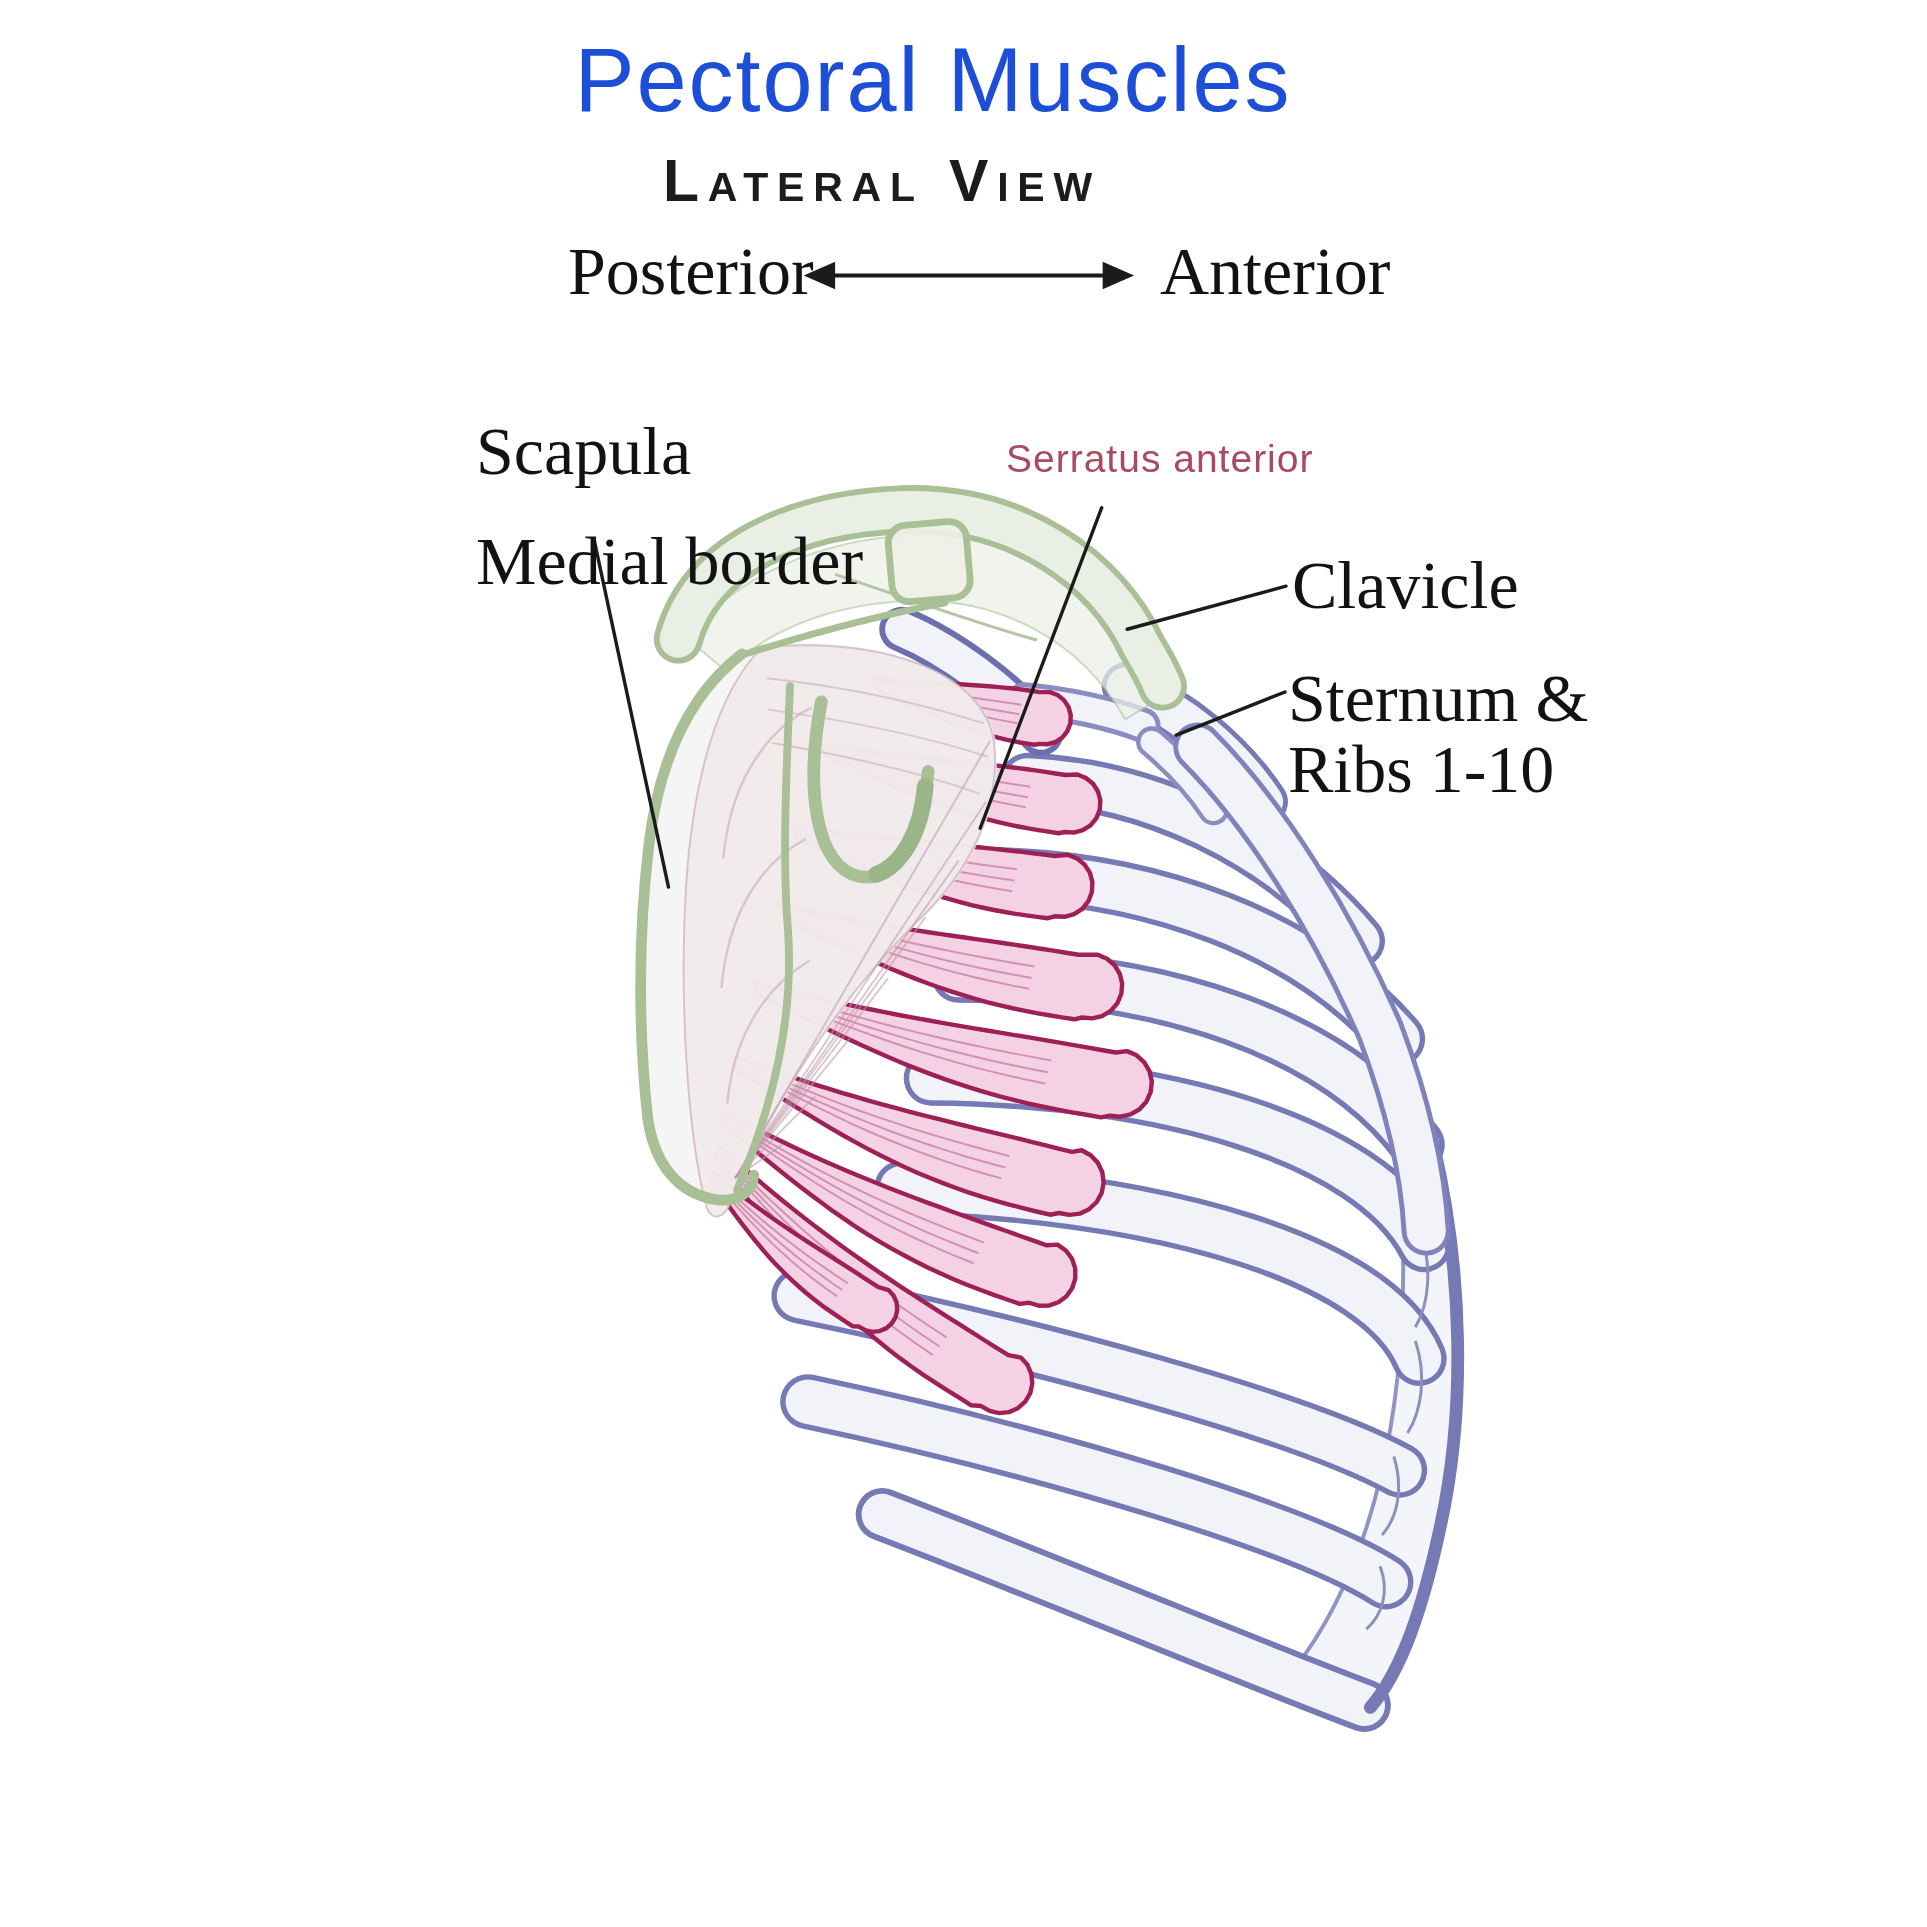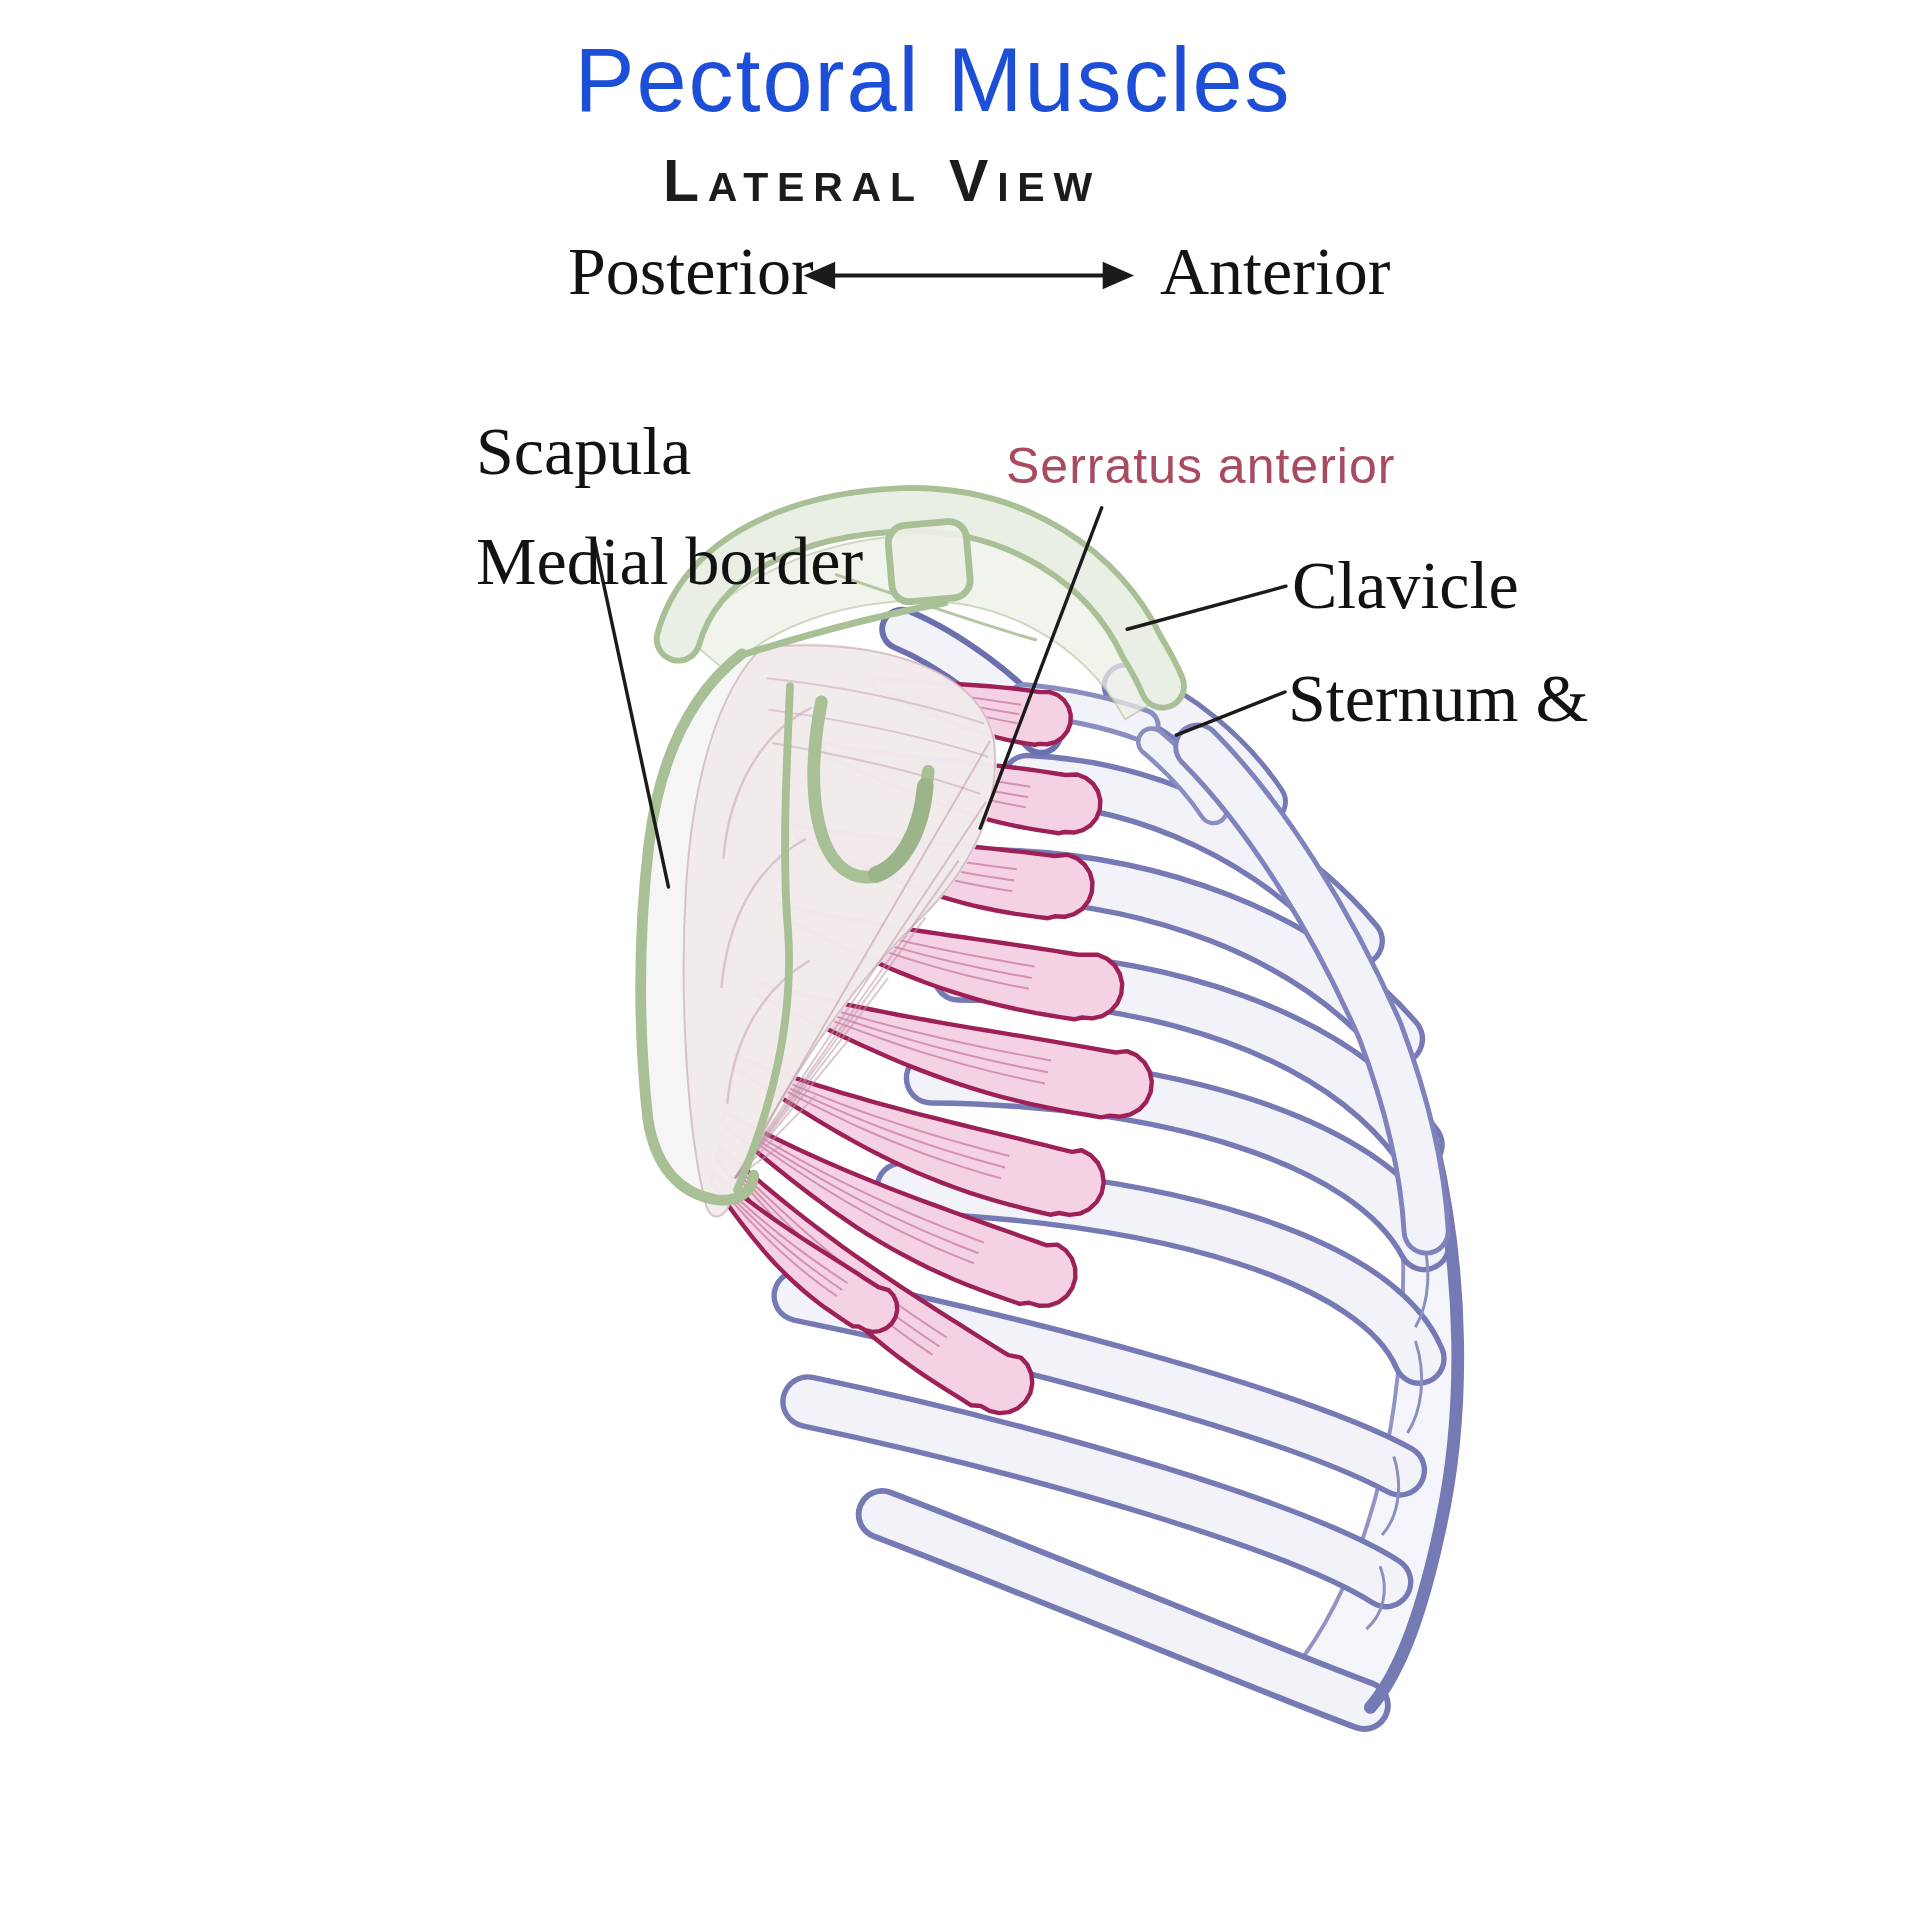--- a/index.html
+++ b/index.html
@@ -8,21 +8,21 @@
   .canvas{position:absolute;left:0;top:0;width:1928px;height:1928px;background:#ffffff;}
   .abs{position:absolute;white-space:nowrap;}
   .title{left:933px;top:29px;transform:translateX(-50%);
          font-size:90px;font-weight:400;letter-spacing:2px;color:#1d4ed8;}
   .subtitle{left:882px;top:147px;transform:translateX(-50%);
             font-variant:small-caps;font-size:59px;font-weight:600;letter-spacing:8.8px;color:#1c1c1c;}
   .serif{font-family:"Liberation Serif",serif;font-size:68px;color:#121212;line-height:1.2;}
   .posterior{left:568px;top:231px;}
   .anterior{left:1160px;top:231px;}
   .scapula-label{left:476px;top:396px;line-height:1.62;white-space:nowrap;}
-  .serratus-label{left:1006px;top:437px;font-size:50px;font-weight:500;letter-spacing:1px;}
+  .serratus-label{left:1006px;top:437px;font-size:39px;font-weight:500;letter-spacing:1px;}
   .clavicle-label{left:1292px;top:545px;}
   .sternum-label{left:1288px;top:663px;line-height:1.04;}
   svg{position:absolute;left:0;top:0;}
 </style>
 </head>
 <body>
 
 <div class="canvas">
 
   <svg id="figure" width="1928" height="1928" viewBox="0 0 1967 1967">
@@ -157,16 +157,17 @@
     <div>Scapula</div>
     <div>Medial border</div>
   </div>
 
   <div class="abs serratus-label" id="serratusLabel" style="color: rgb(168, 75, 96);">Serratus anterior</div>
 
   <div class="abs serif clavicle-label">Clavicle</div>
 
   <div class="abs serif sternum-label">
     <div>Sternum &amp;</div>
+    <div>Ribs 1-10</div>
   </div>
 
 </div>
 
 
 </body></html>

